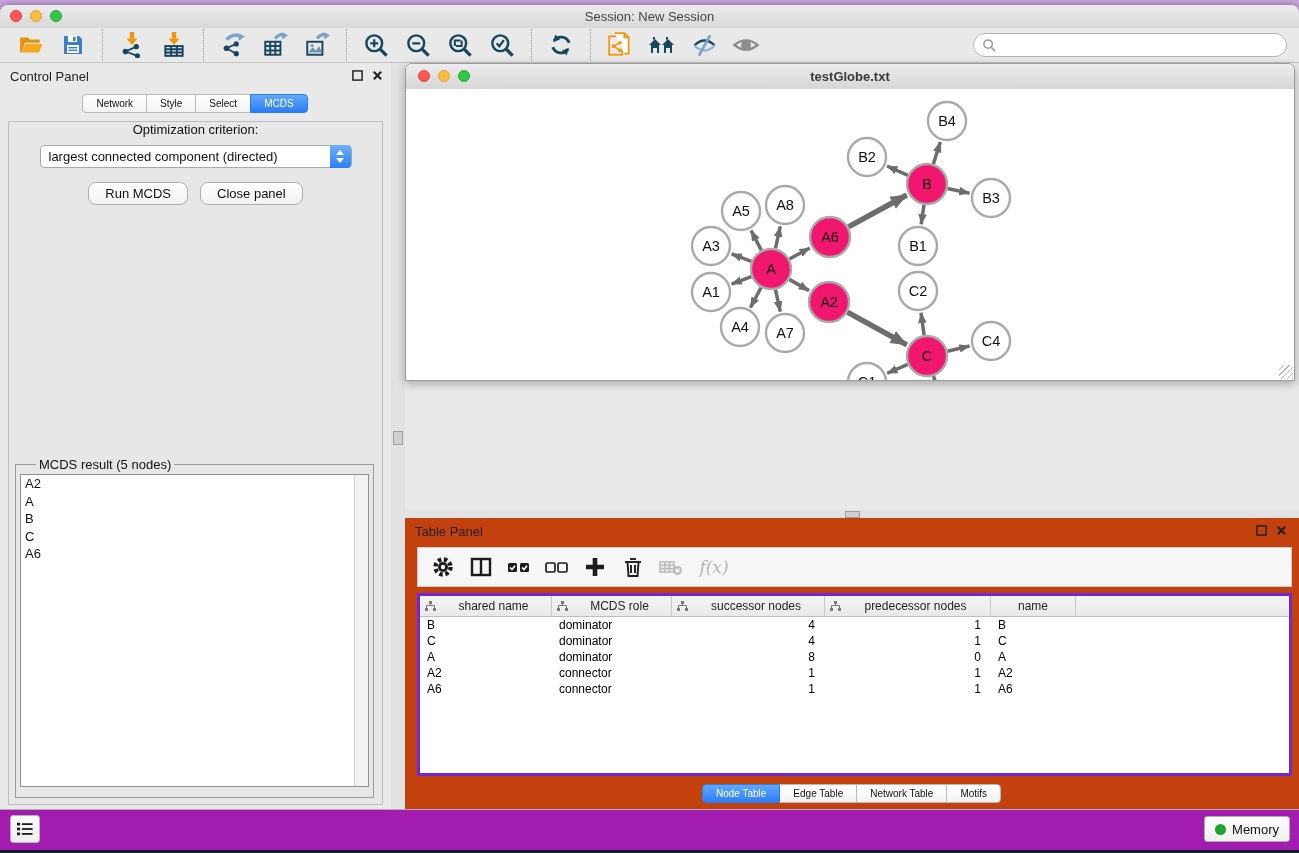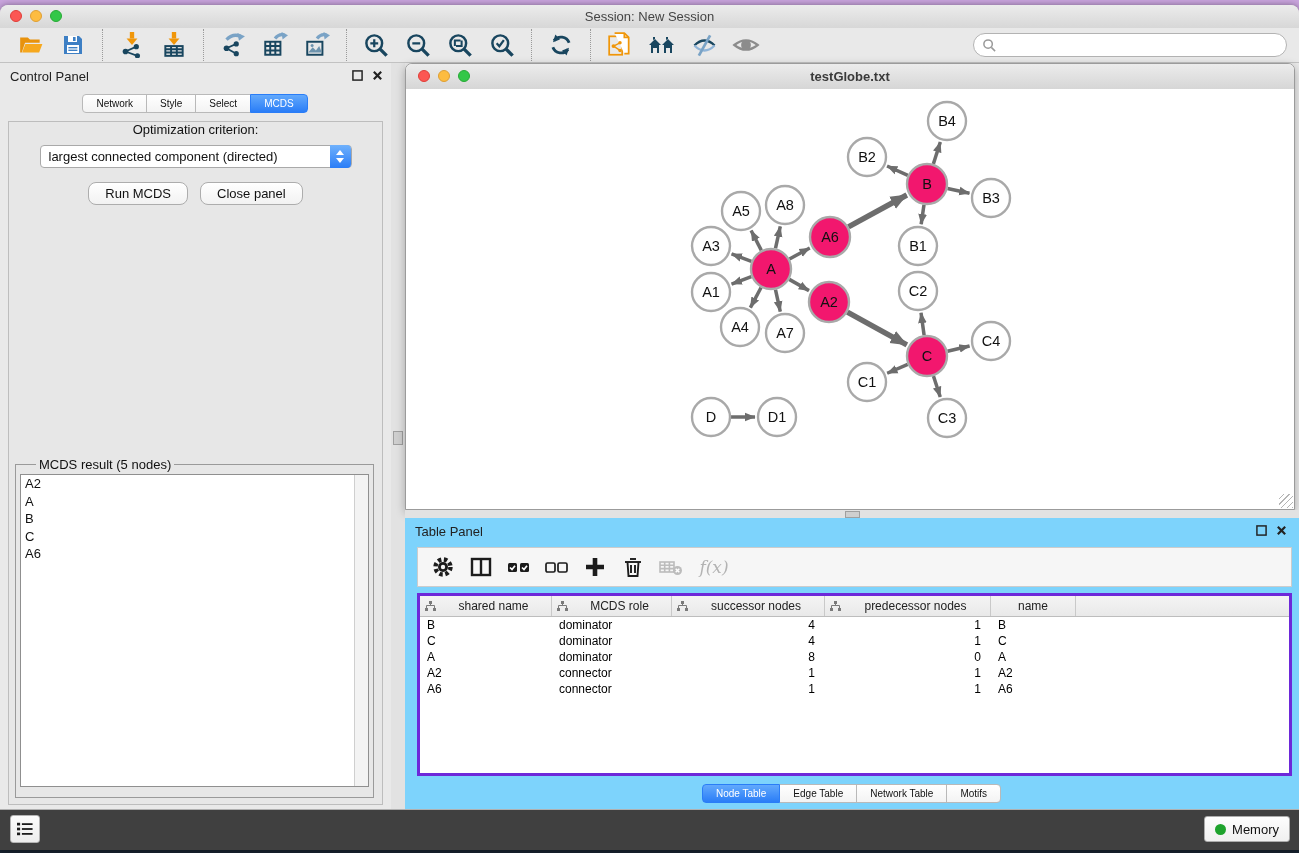--- a/index.html
+++ b/index.html
@@ -61,50 +61,50 @@
     border:1px solid #8f8f8f;overflow:hidden}
   .result-scroll{position:absolute;right:0;top:0;bottom:0;width:13px;background:#f3f3f3;border-left:1px solid #cfcfcf}
   .result-item{font-size:13px;color:#111;padding:1px 0 1px 4px;line-height:15.5px}
 
   
   .v-divider{position:absolute;top:58px;left:391px;width:14px;bottom:40px;background:#e2e2e2}
   .grip{position:absolute;background:#cfcfcf;border:1px solid #9f9f9f}
   .h-divider{position:absolute;left:405px;right:0;top:505px;height:8px;background:#e2e2e2}
 
   
-  .net-window{position:absolute;left:405px;top:58px;right:4px;height:447px;
+  .net-window{position:absolute;left:405px;top:58px;right:4px;height:318px;
     border:1px solid #9b9b9b;border-radius:7px 7px 0 0;box-sizing:border-box;
     box-shadow:0 3px 10px rgba(0,0,0,.28);background:#fff}
   .net-titlebar{position:relative;height:25px;background:linear-gradient(#ececec,#d6d6d6);
     border-bottom:1px solid #ababab;border-radius:6px 6px 0 0}
   .net-titlebar .title{position:absolute;left:0;right:0;top:5px;text-align:center;font-size:13px;font-weight:bold;color:#3a3a3a}
   .net-canvas{position:absolute;left:0;right:0;top:25px;bottom:0;background:#fff;overflow:hidden}
   .resize-grip{position:absolute;right:1px;bottom:1px;width:14px;height:14px;
     background:repeating-linear-gradient(135deg,transparent 0 3px,#b5b5b5 3px 4px)}
 
   
-  .table-panel{position:absolute;left:405px;right:0;top:513px;bottom:40px;background:#7dd3fc}
+  .table-panel{position:absolute;left:405px;right:0;top:513px;bottom:40px;background:#c2410c}
   .tp-toolbar{position:absolute;left:12px;right:7px;top:29px;height:40px;background:#f6f6f6;
     border:1px solid #cccccc;display:flex;align-items:center;padding:0 6px;box-sizing:border-box}
   .tpi{width:28px;height:28px;margin:0 5px;display:flex;align-items:center;justify-content:center;cursor:default}
   .fx{font-family:"DejaVu Serif",serif;font-style:italic;font-size:17px;color:#b3b3b3}
   .node-table{position:absolute;left:12px;right:7px;top:75px;bottom:34px;background:#fff;
     border:3px solid #6d28d9;overflow:hidden}
   .nt-header{display:flex;height:21px;background:linear-gradient(#f4f4f4,#e9e9e9);
     border-bottom:1px solid #bdbdbd;box-sizing:border-box}
   .nt-hcell{display:flex;align-items:center;border-right:1px solid #c9c9c9;box-sizing:border-box;
     font-size:12px;color:#222;position:relative}
   .nt-hcell .hlbl{flex:1;text-align:center;padding:0 2px}
   .nt-hcell .hier{margin-left:5px}
   .nt-row{display:flex;height:16px;align-items:center}
   .nt-cell{font-size:12px;color:#000;box-sizing:border-box;white-space:nowrap;overflow:hidden}
   .tp-tabs{position:absolute;left:0;right:0;bottom:7px;display:flex;justify-content:center}
 
   
-  .statusbar{position:absolute;left:0;right:0;bottom:0;height:40px;background:#404040;
+  .statusbar{position:absolute;left:0;right:0;bottom:0;height:40px;background:#a21caf;
     border-top:1px solid #b0b0b0}
   .list-btn{position:absolute;left:10px;top:5px;width:28px;height:26px;background:linear-gradient(#fcfcfc,#ededed);
     border:1px solid #b4b4b4;border-radius:3px;display:flex;align-items:center;justify-content:center}
   .memory-btn{position:absolute;right:9px;top:6px;height:24px;background:linear-gradient(#fdfdfd,#f0f0f0);
     border:1px solid #ababab;border-radius:3px;display:flex;align-items:center;gap:6px;padding:0 10px}
   .memory-dot{width:11px;height:11px;border-radius:50%;background:#1ea32d}
   .memory-btn span{font-size:13px;color:#111}
   svg{display:block}
 </style>
 </head>

